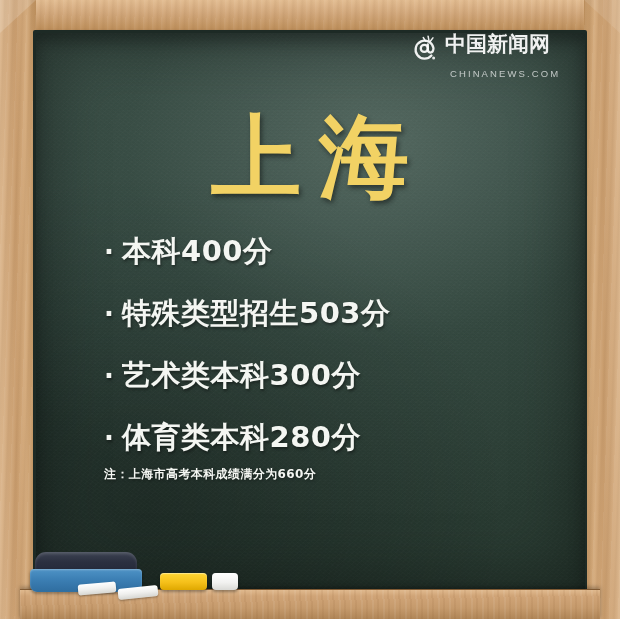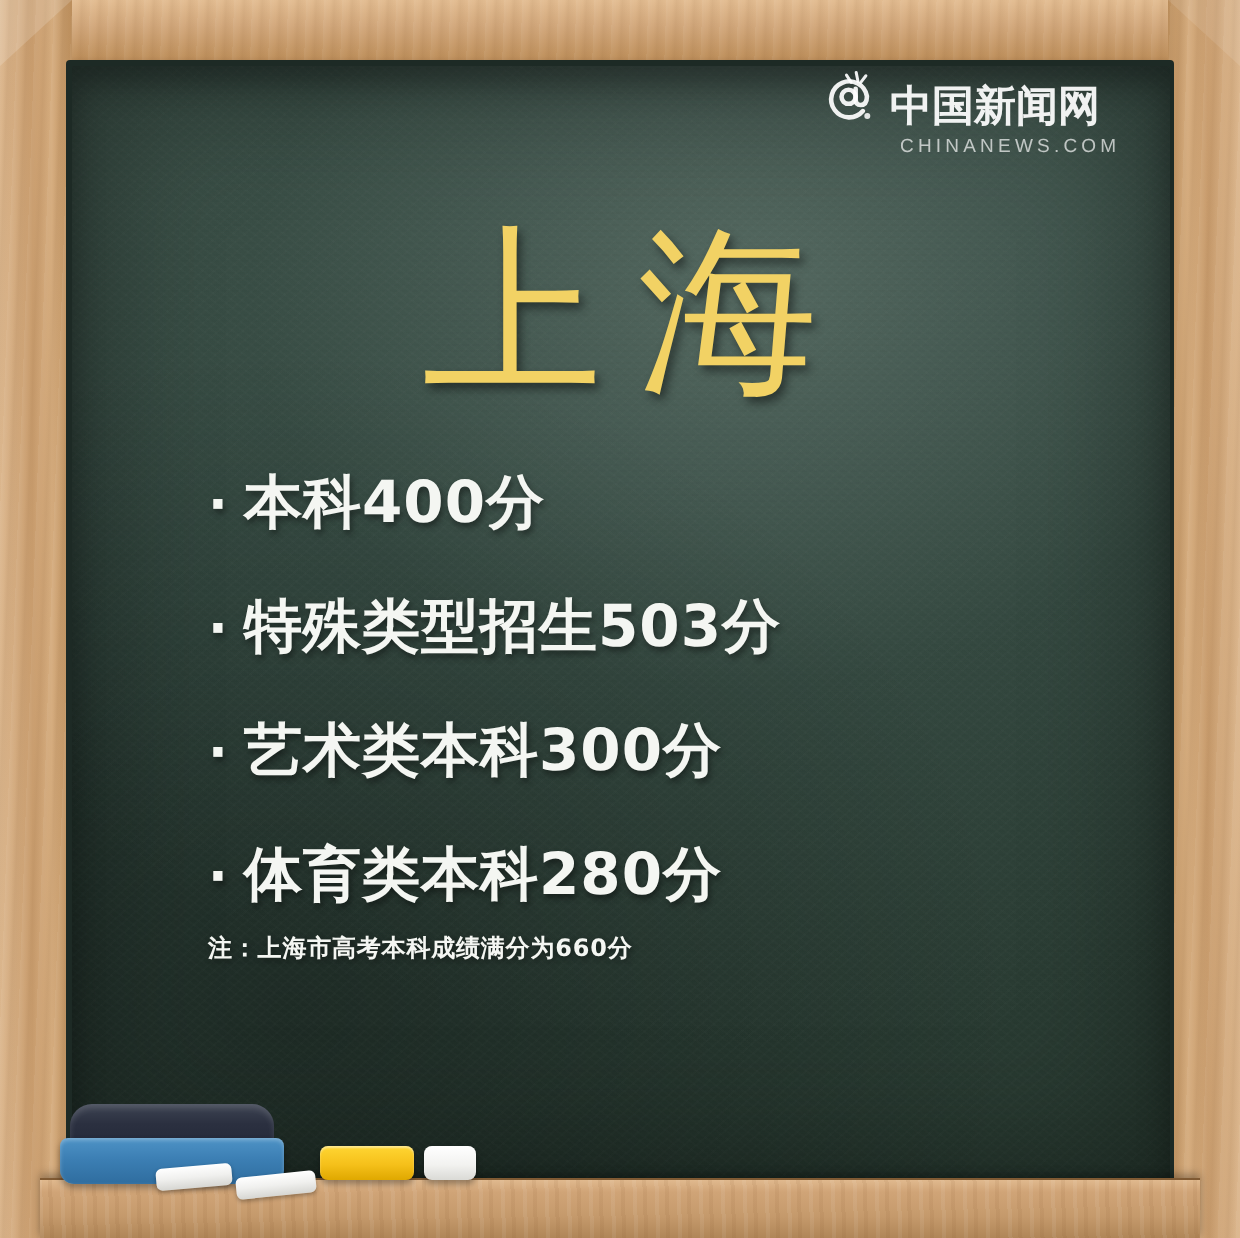--- a/index.html
+++ b/index.html
@@ -103,21 +103,21 @@
   
   .logo {
     position: absolute;
     left: 410px; top: 34px;
     width: 148px;
     color: rgba(255,255,255,0.88);
     display: flex;
     flex-direction: column;
     align-items: flex-start;
   }
-  .logo-row { display: flex; align-items: flex-end; gap: 5px; }
+  .logo-row { display: flex; align-items: flex-start; gap: 5px; }
   .logo-mark { width: 30px; height: 30px; display:block; }
   .logo-cn {
     font-size: 21px;
     font-weight: 700;
     letter-spacing: 0px;
     line-height: 1;
     color: rgba(255,255,255,0.93);
     font-family: "DejaVu Sans", "Liberation Sans", sans-serif;
   }
   .logo-url {
@@ -128,21 +128,21 @@
     color: rgba(255,255,255,0.68);
     font-family: "Liberation Sans", sans-serif;
   }
 
   
   .title {
     position: absolute;
     left: 0; top: 108px; width: 620px;
     text-align: center;
     font-size: 90px;
-    font-weight: 400;
+    font-weight: 700;
     letter-spacing: 18px;
     text-indent: 18px;
     line-height: 1.08;
     color: #f2d264;
     text-shadow: 2px 3px 5px rgba(0,0,0,0.45);
     font-family: "DejaVu Sans", "Liberation Sans", sans-serif;
   }
 
   
   .list {

